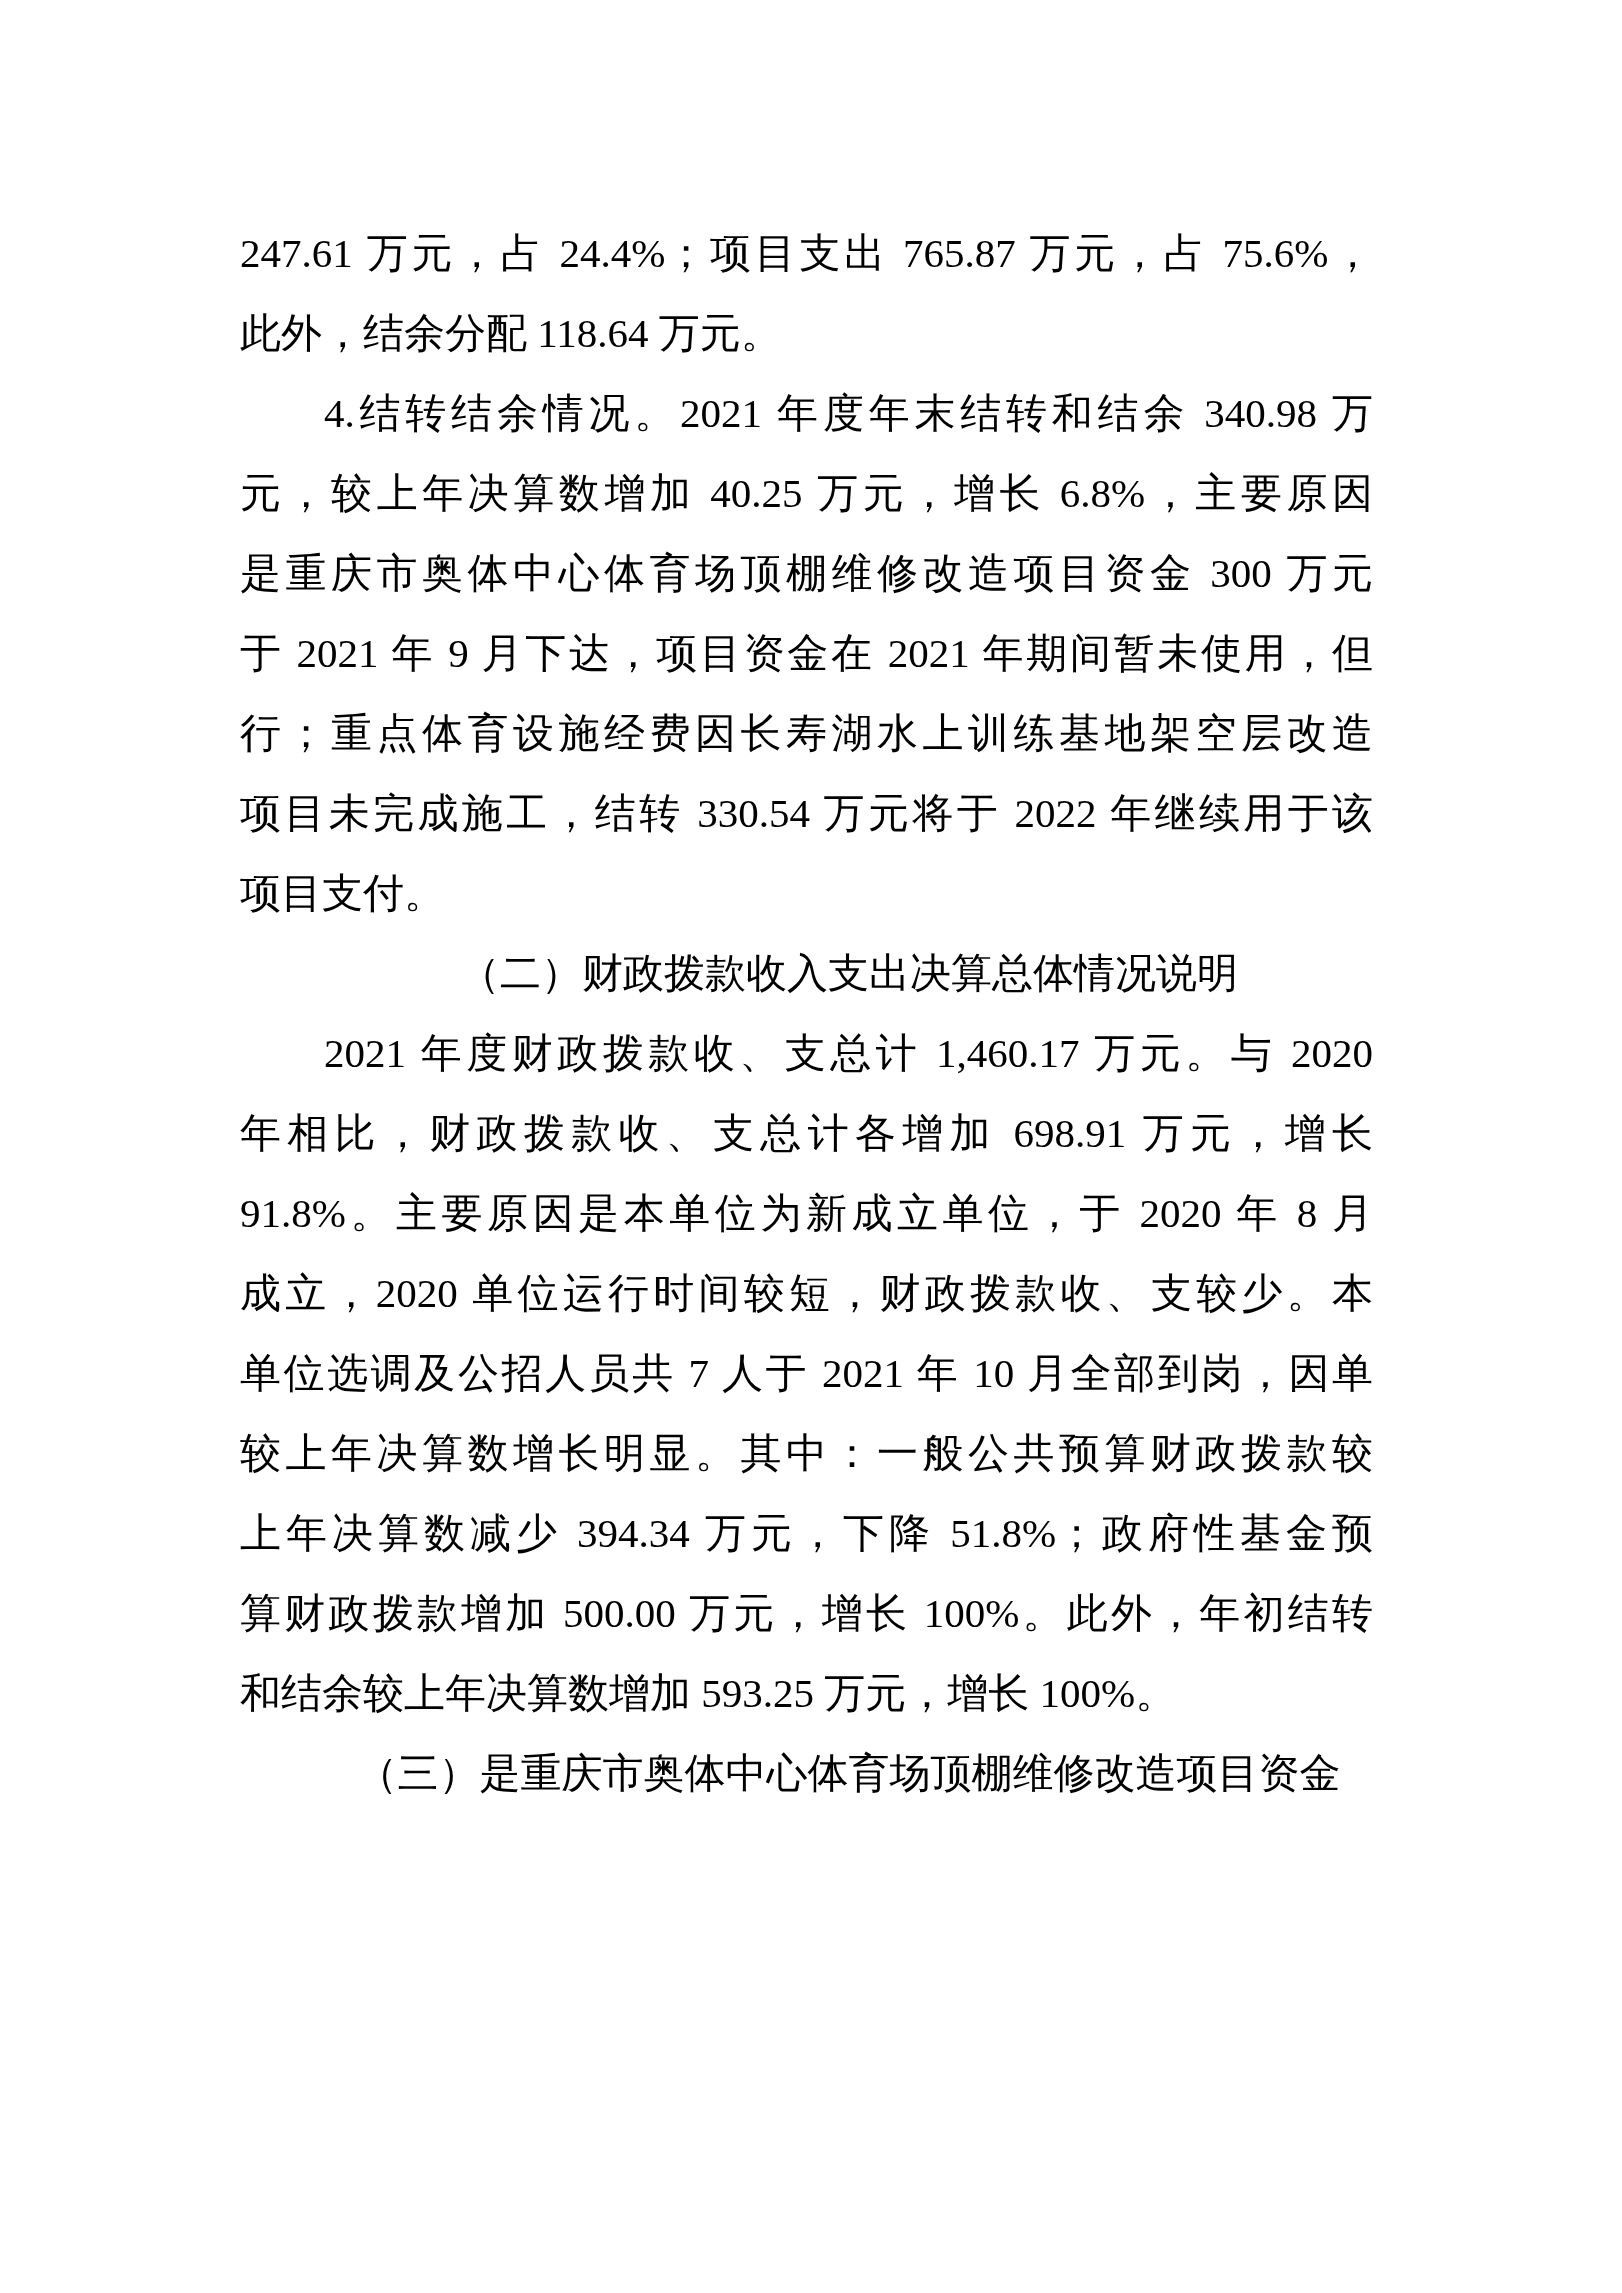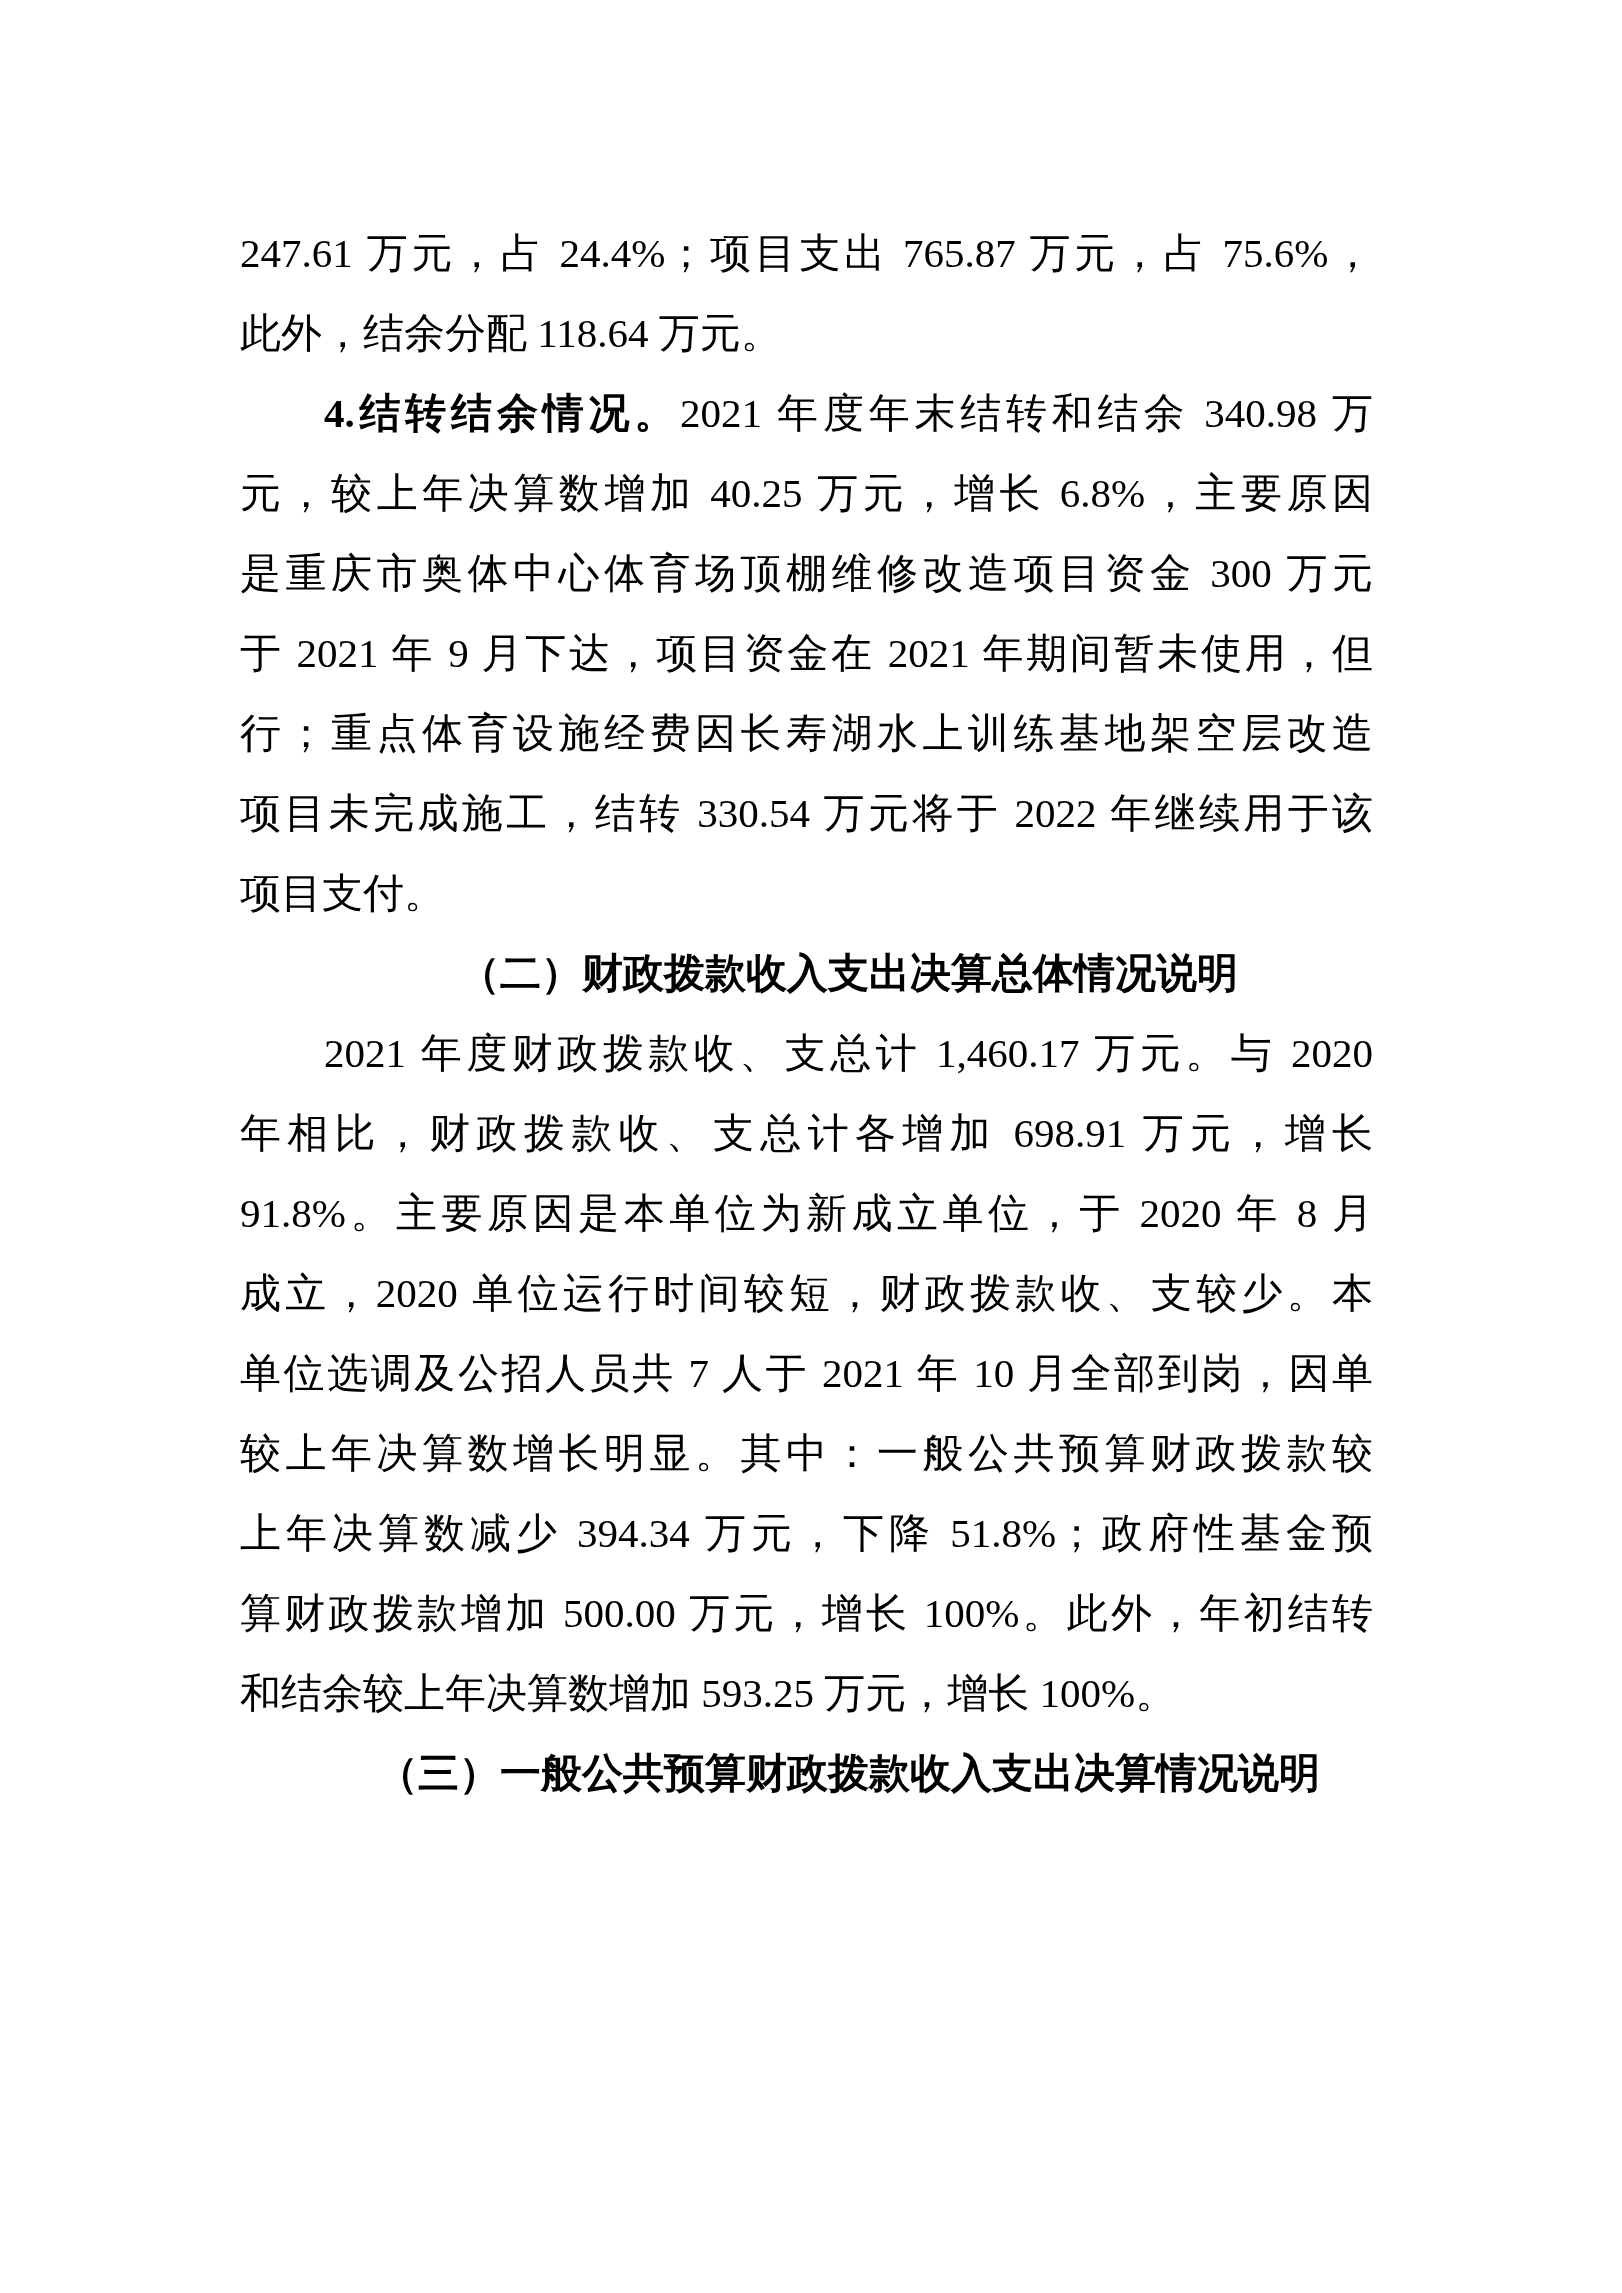--- a/index.html
+++ b/index.html
@@ -39,21 +39,21 @@
   }
   .line.indent {
     text-indent: 84px;
     text-align: center;
   }
   .line.justify {
     text-align: justify;
     text-align-last: justify;
   }
   .line .bold {
-    font-weight: 700;
+    font-weight: 400;
   }
 </style>
 </head>
 <body>
 
 <div class="page">
   <div class="doc-body">
       <div class="line justify"><span>247.61 万元，占 24.4%；项目支出 765.87 万元，占 75.6%，</span></div>
       <div class="line"><span>此外，结余分配 118.64 万元。</span></div>
       <div class="line indent justify"><span class="bold">4.结转结余情况。</span><span>2021 年度年末结转和结余 340.98 万</span></div>
@@ -66,16 +66,16 @@
       <div class="line indent"><span class="bold">（二）财政拨款收入支出决算总体情况说明</span></div>
       <div class="line indent justify"><span>2021 年度财政拨款收、支总计 1,460.17 万元。与 2020</span></div>
       <div class="line justify"><span>年相比，财政拨款收、支总计各增加 698.91 万元，增长</span></div>
       <div class="line justify"><span>91.8%。主要原因是本单位为新成立单位，于 2020 年 8 月</span></div>
       <div class="line justify"><span>成立，2020 单位运行时间较短，财政拨款收、支较少。本</span></div>
       <div class="line justify"><span>单位选调及公招人员共 7 人于 2021 年 10 月全部到岗，因单</span></div>
       <div class="line justify"><span>较上年决算数增长明显。其中：一般公共预算财政拨款较</span></div>
       <div class="line justify"><span>上年决算数减少 394.34 万元，下降 51.8%；政府性基金预</span></div>
       <div class="line justify"><span>算财政拨款增加 500.00 万元，增长 100%。此外，年初结转</span></div>
       <div class="line"><span>和结余较上年决算数增加 593.25 万元，增长 100%。</span></div>
-      <div class="line indent"><span class="bold">（三）一般公共预算财政拨款收入支出决算情况说明</span></div>
+      <div class="line indent"><span class="bold">（三）是重庆市奥体中心体育场顶棚维修改造项目资金</span></div>
     </div>
 </div>
 
 
 </body></html>

